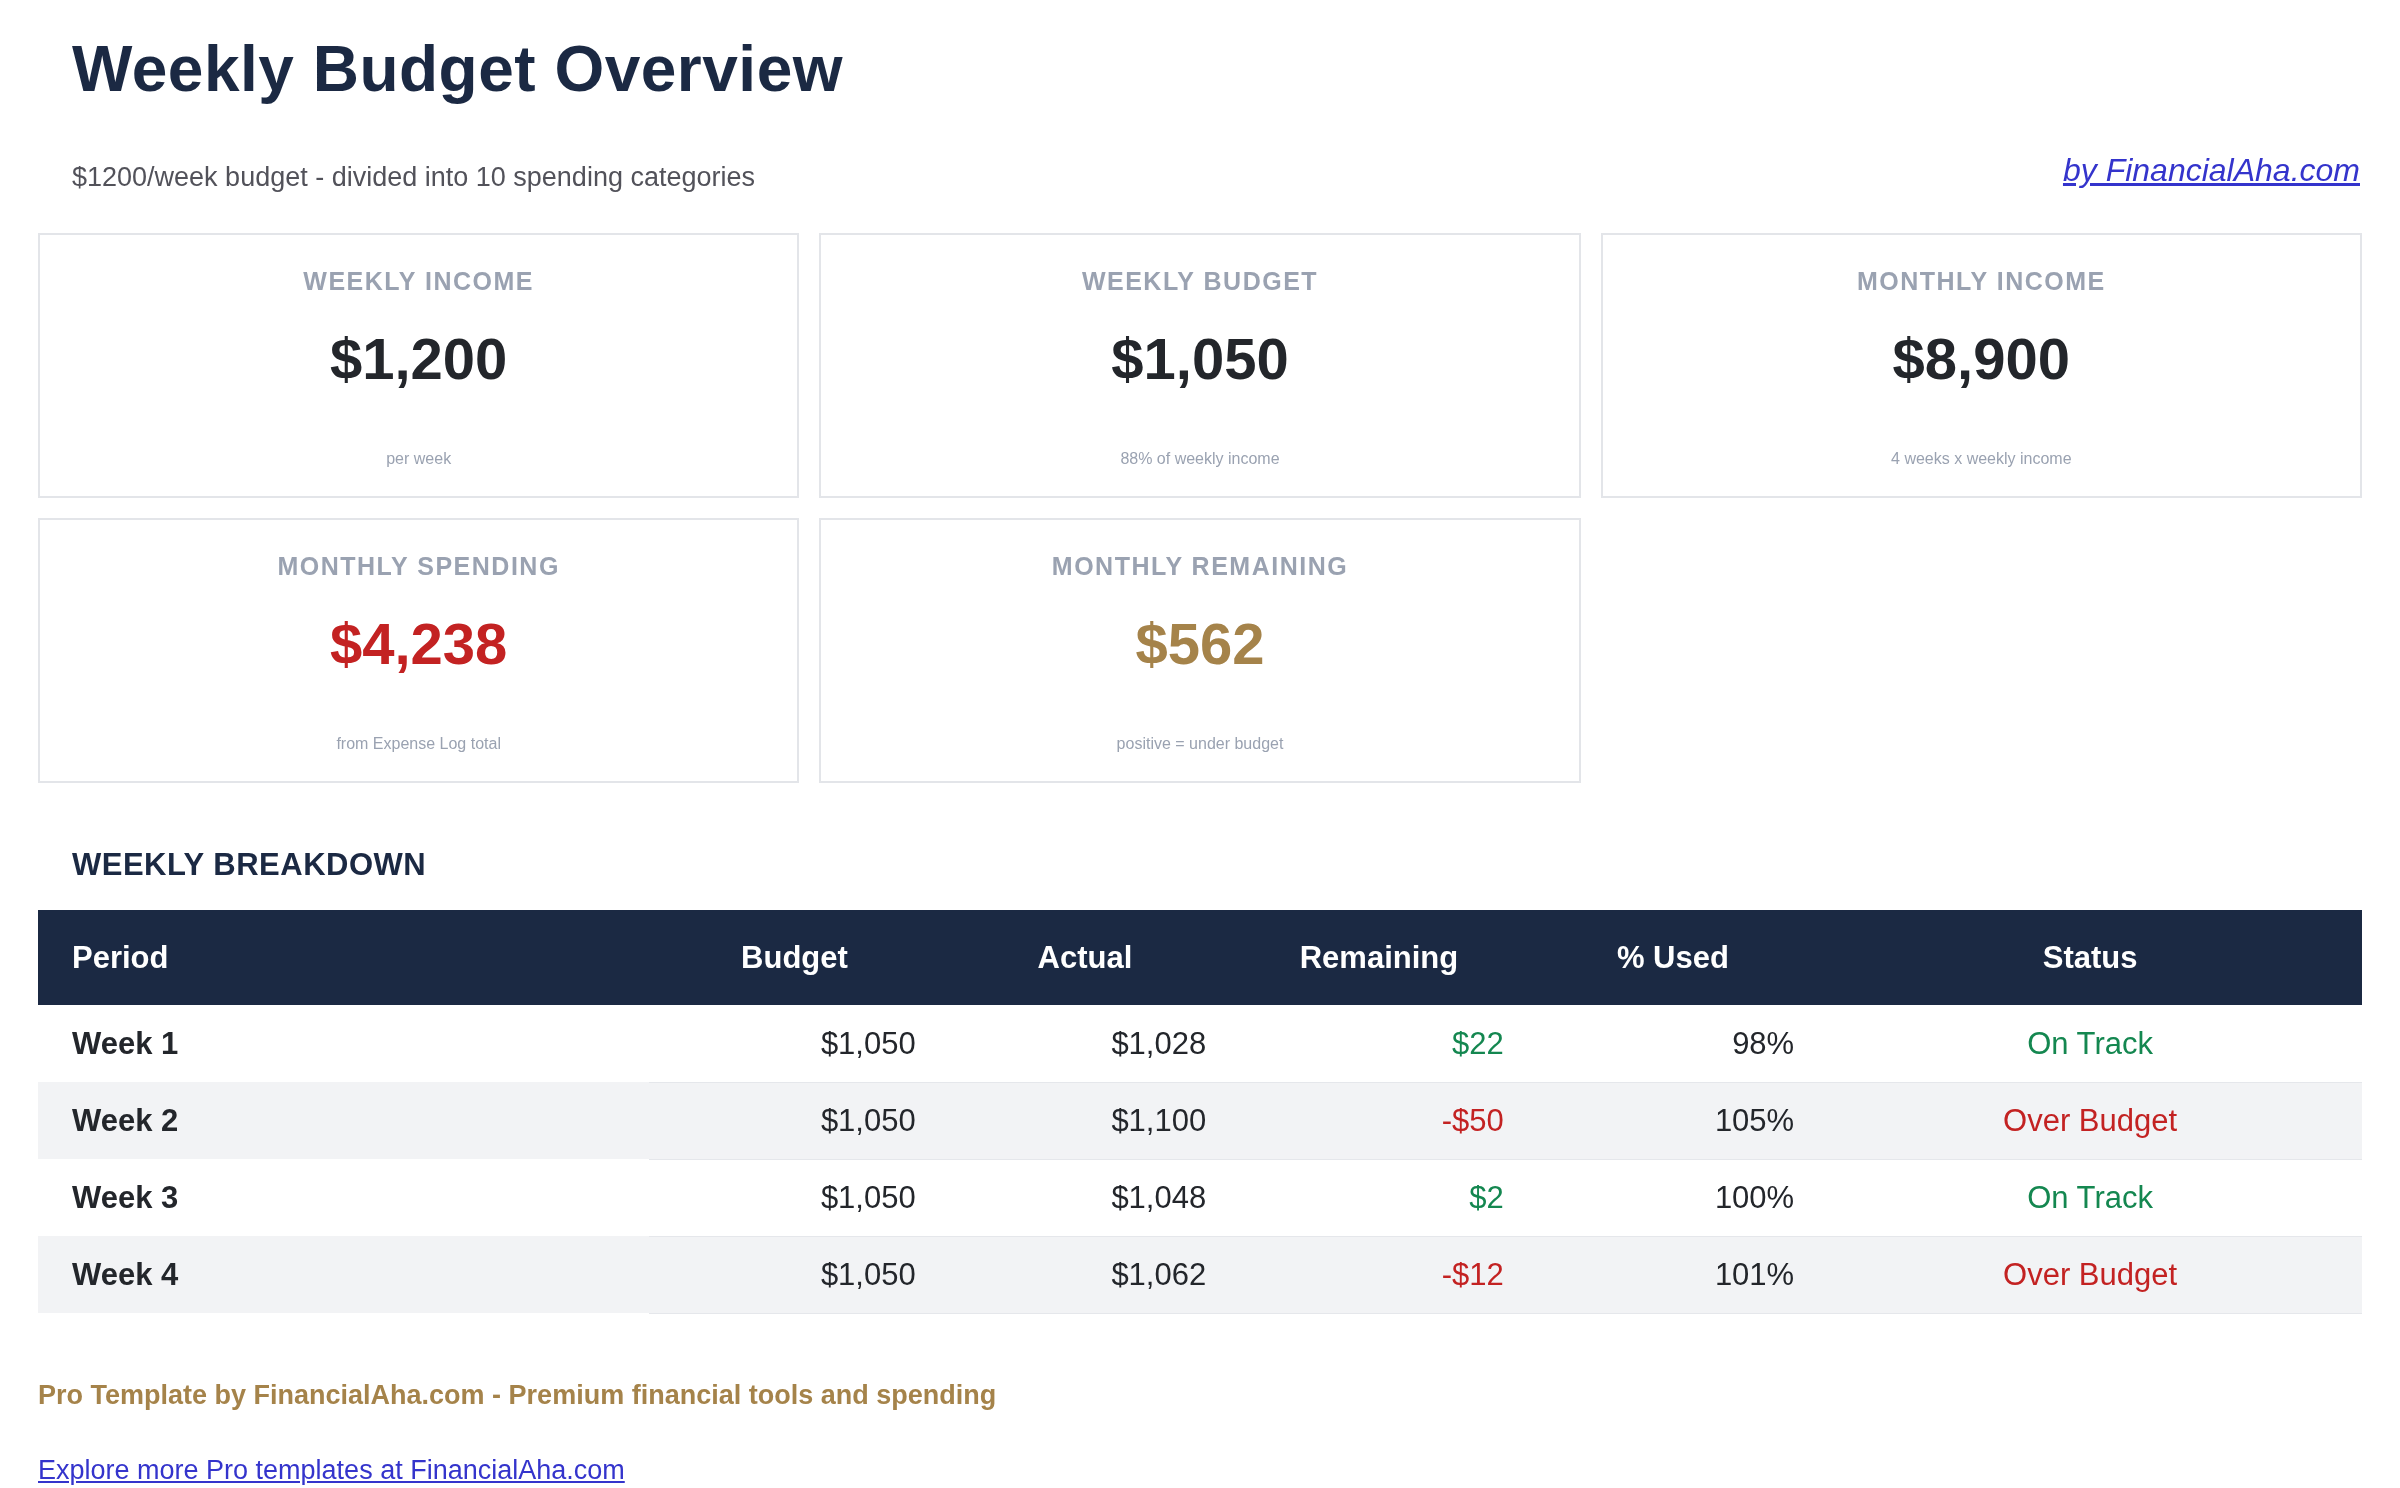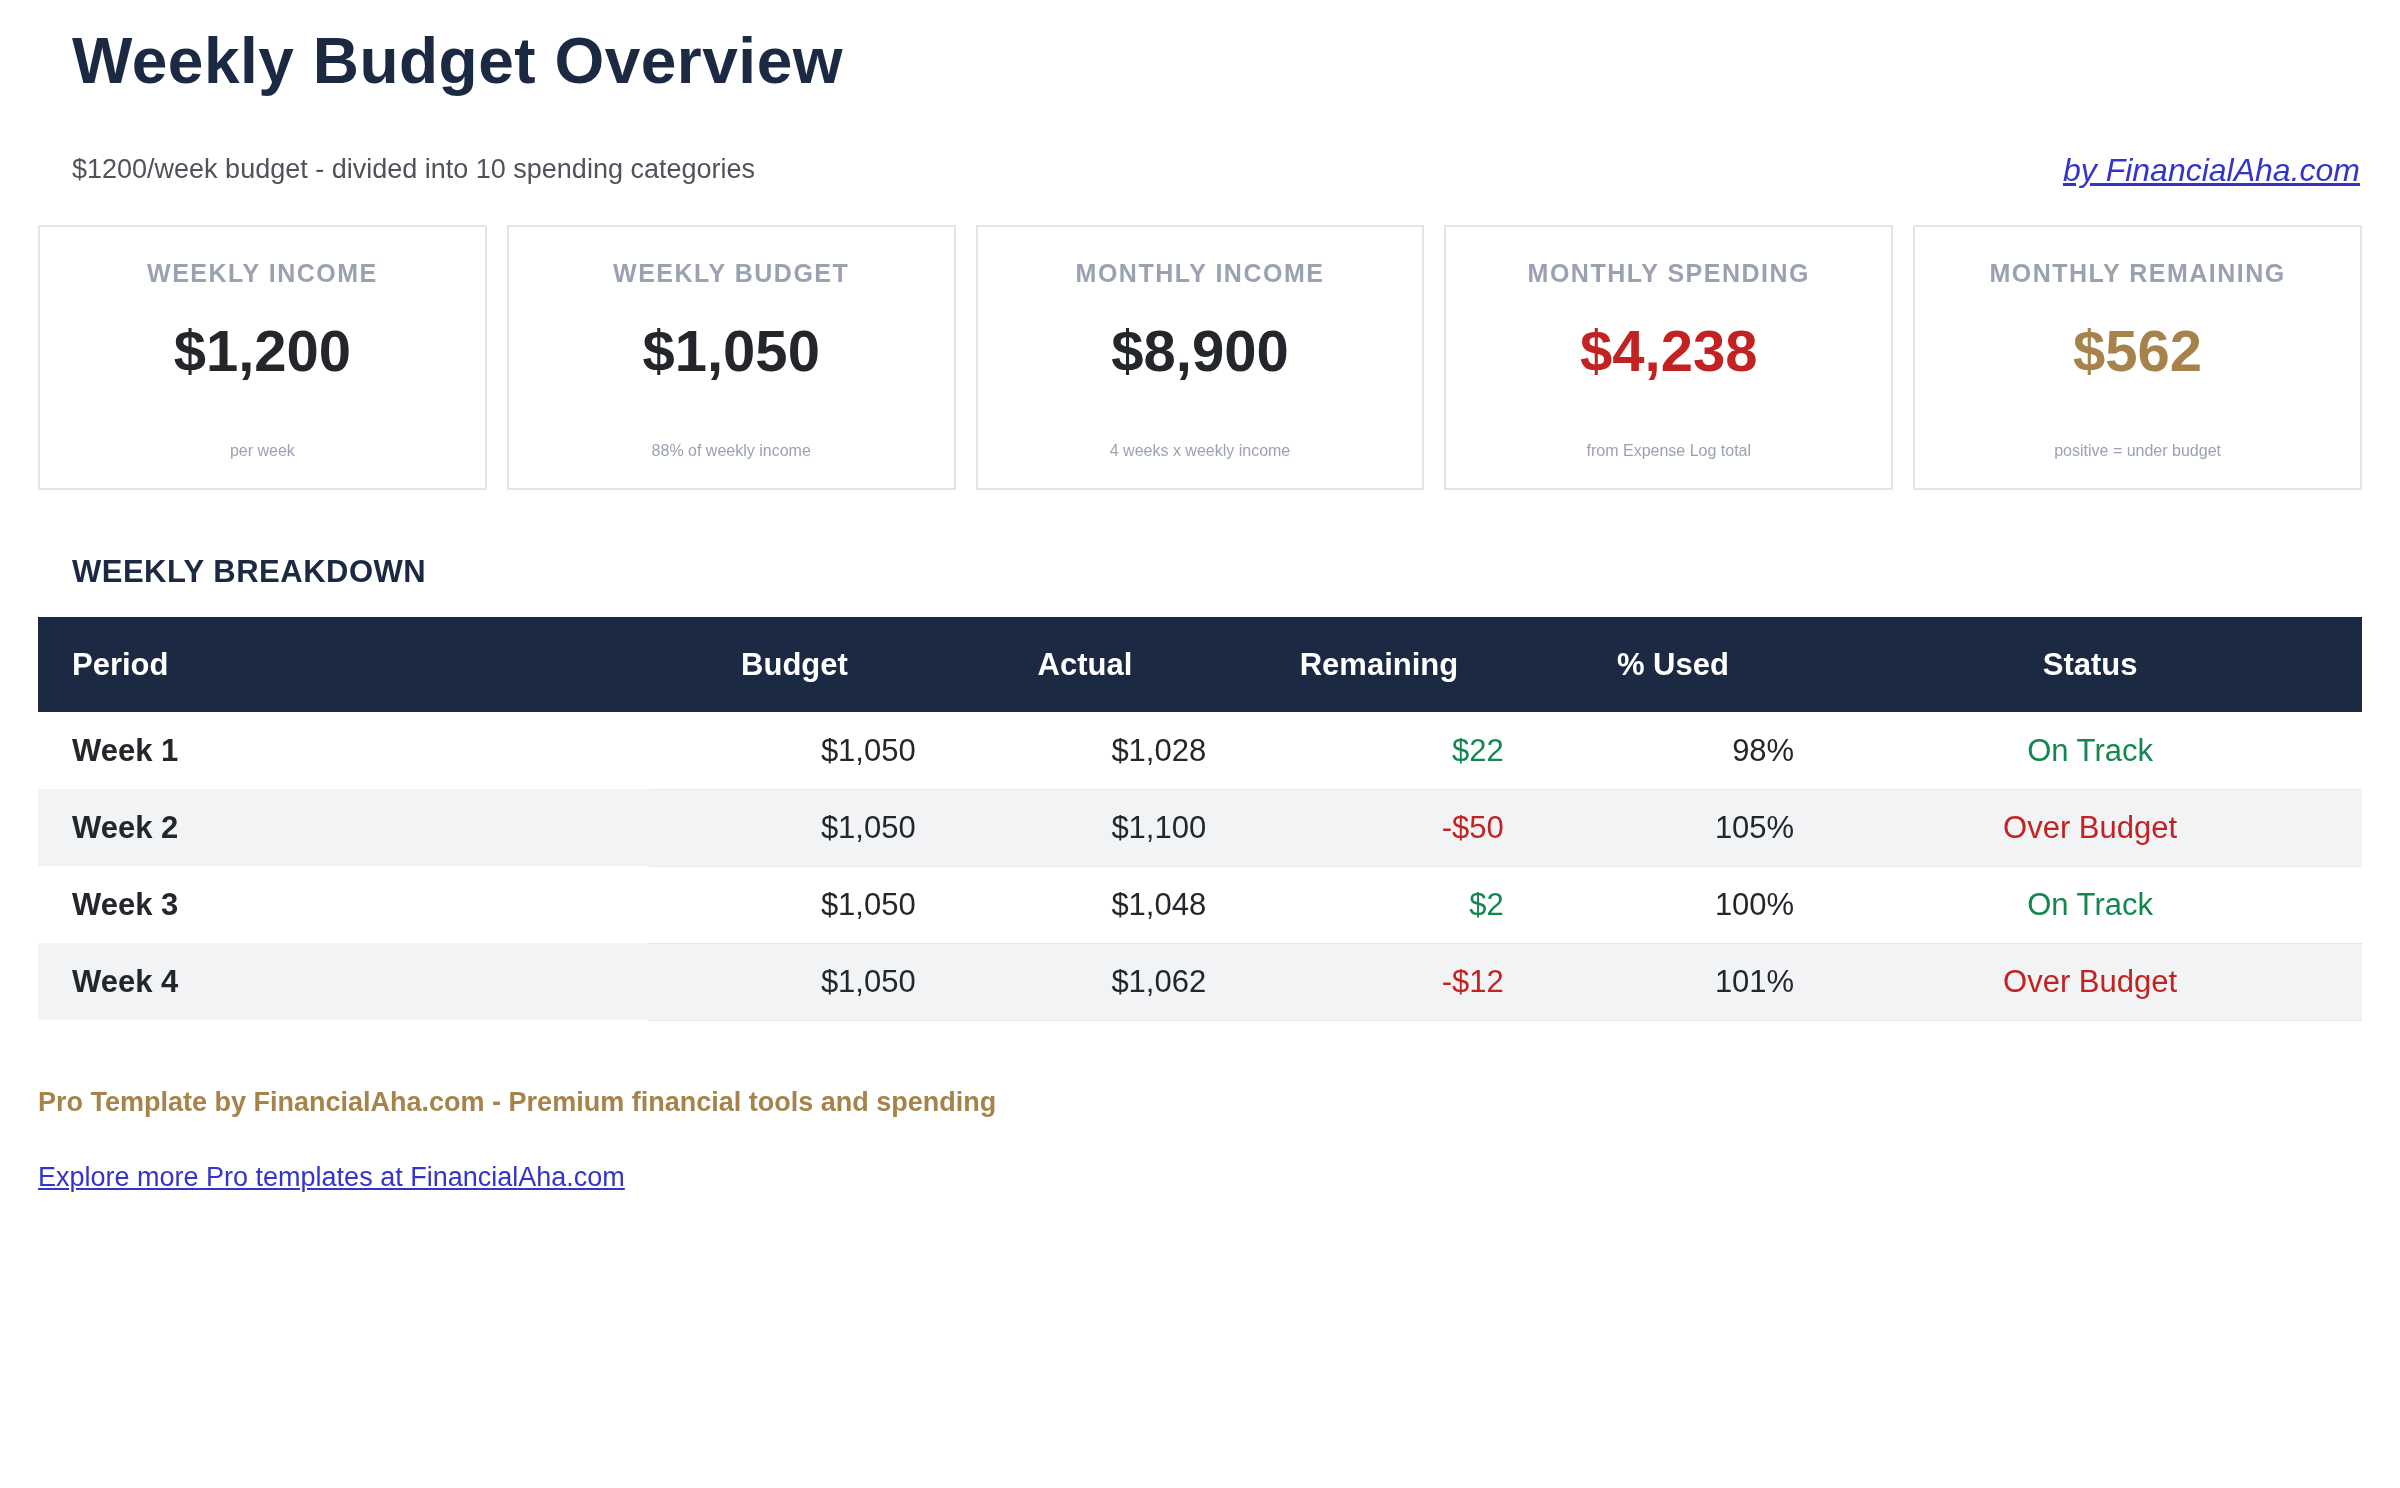--- a/index.html
+++ b/index.html
@@ -17,21 +17,21 @@
   }
   *{box-sizing:border-box;}
   html,body{margin:0;padding:0;}
   body{
     width:2400px;height:1488px;
     background:#ffffff;
     font-family:"Liberation Sans", sans-serif;
     color:var(--text-dark);
     overflow:hidden;
   }
-  .page{position:relative;padding:4px 38px;width:2400px;height:1104px;}
+  .page{position:relative;padding:12px 38px;width:2400px;height:1104px;}
 
   .page-title{
     margin:0 0 0 34px;
     padding-top:22px;
     font-size:64px;
     font-weight:800;
     letter-spacing:0.5px;
     color:var(--navy);
     line-height:1.1;
   }
@@ -47,21 +47,21 @@
     font-size:32px;
     font-style:italic;
     color:var(--link-blue);
     text-decoration:underline;
     cursor:pointer;
   }
 
   .stats-grid{
     margin-top:40px;
     display:grid;
-    grid-template-columns:repeat(5,1fr);
+    grid-template-columns:repeat(3,1fr);
     column-gap:294px;
     row-gap:22px;
     gap:20px;
   }
   .card{
     height:265px;
     background:#ffffff;
     border:2px solid var(--border-light);
     display:flex;
     flex-direction:column;

